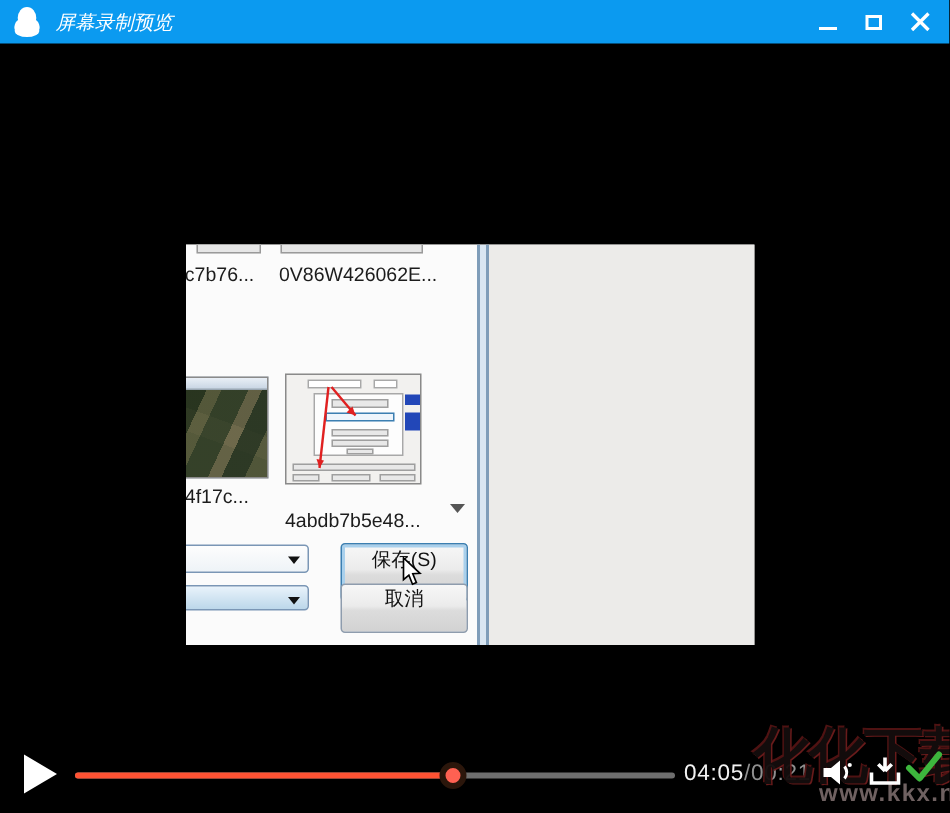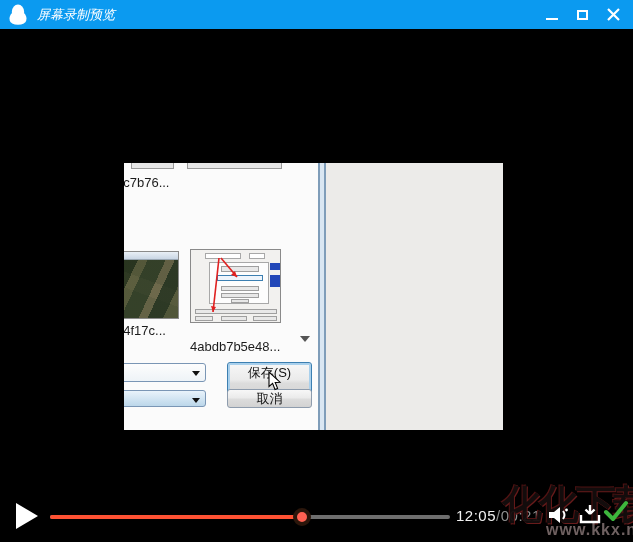--- a/index.html
+++ b/index.html
@@ -71,21 +71,21 @@
   .cb1 { top:200px; }
   .cb2 { top:227px; height:17px; }
 
   
   .dlg-btn { position:absolute; left:103px; width:85px; text-align:center;
              font-size:13px; color:#111; border-radius:3px;
              background:linear-gradient(#f7f7f7 0%,#ebebeb 45%,#dcdcdc 55%,#d2d2d2 100%);
              border:1px solid #8e9cad; line-height:20px; cursor:pointer; }
   .btn-save { top:199px; height:39px; border:1px solid #3c7fb1;
               box-shadow:0 0 0 2px #a9d0ec inset; line-height:20px; }
-  .btn-cancel { top:226px; height:19px; line-height:17px; }
+  .btn-cancel { top:226px; height:33px; line-height:17px; }
 
   
   .play-btn { position:absolute; left:16px; top:503px; width:0; height:0; cursor:pointer;
               border-top:13px solid transparent; border-bottom:13px solid transparent;
               border-left:22px solid #fff; }
   .track { position:absolute; left:50px; top:515px; width:400px; height:4px;
            background:#6e6e6e; border-radius:2px; cursor:pointer; }
   .track-played { position:absolute; left:0; top:0; height:4px; background:#ff5233; border-radius:2px; }
   .thumb-dot { position:absolute; top:-7px; width:18px; height:18px; margin-left:-9px;
                background:#ff6152; border:4px solid #2b160b; border-radius:50%; cursor:pointer; }
@@ -132,20 +132,21 @@
     </div>
   </div>
 </div>
 
 <div class="video-frame">
   <div class="list-panel">
     <div class="thumb-partial tp1"></div>
     <div class="thumb-partial tp2"></div>
 
     <div class="fname fn1">dc7b76...</div>
+    <div class="fname fn2">0V86W426062E...</div>
 
     <div class="thumb-map">
       <div class="bar"></div>
         <div class="img"></div>
     </div>
 
     <div class="thumb-dlg">
       <div class="td-box" style="left:14px; top:3px;  width:36px; height:6px;"></div>
       <div class="td-box" style="left:58px; top:3px;  width:16px; height:6px;"></div>
       <div class="td-box" style="left:18px; top:12px; width:60px; height:42px; background:#fdfdfd;"></div>
@@ -194,21 +195,21 @@
 <div class="wm-logo">化化下载</div>
 <div class="wm-url">www.kkx.net</div>
 
 <div class="play-btn"></div>
 
 <div class="track">
   <div class="track-played" style="width: 63%;"></div>
   <div class="thumb-dot" style="left: 63%;"></div>
 </div>
 
-<div class="time"><span>12:05</span><span class="dim">/00:21</span></div>
+<div class="time"><span>04:05</span><span class="dim">/00:21</span></div>
 
 <svg class="pb-icon ic-vol" width="24" height="22" viewBox="0 0 24 22">
   <path d="M2 8 h5 l6 -5 v16 l-6 -5 h-5 z" fill="#fff"></path>
   <path d="M16 7 q3 4 0 8" stroke="#fff" stroke-width="2" fill="none"></path>
   <circle cx="19.5" cy="6" r="1.4" fill="#fff"></circle>
 </svg>
 
 <svg class="pb-icon ic-dl" width="24" height="24" viewBox="0 0 24 24">
   <path d="M12 3 v9 M12 12 l-4.5 -4.5 M12 12 l4.5 -4.5" stroke="#fff" stroke-width="2.4" fill="none"></path>
   <path d="M3 13 v7 h18 v-7" stroke="#fff" stroke-width="2.4" fill="none"></path>

